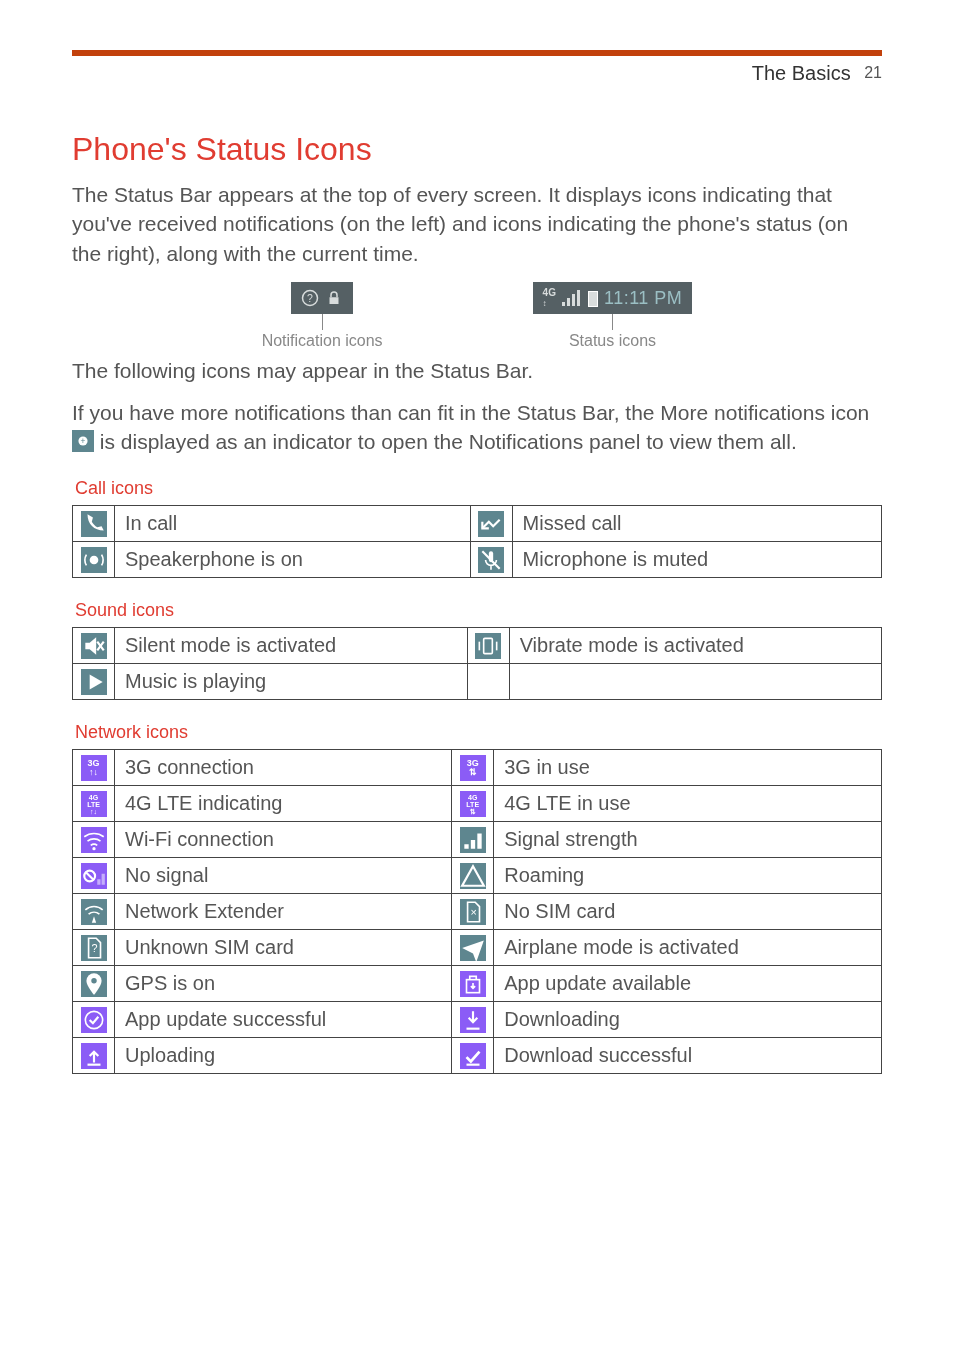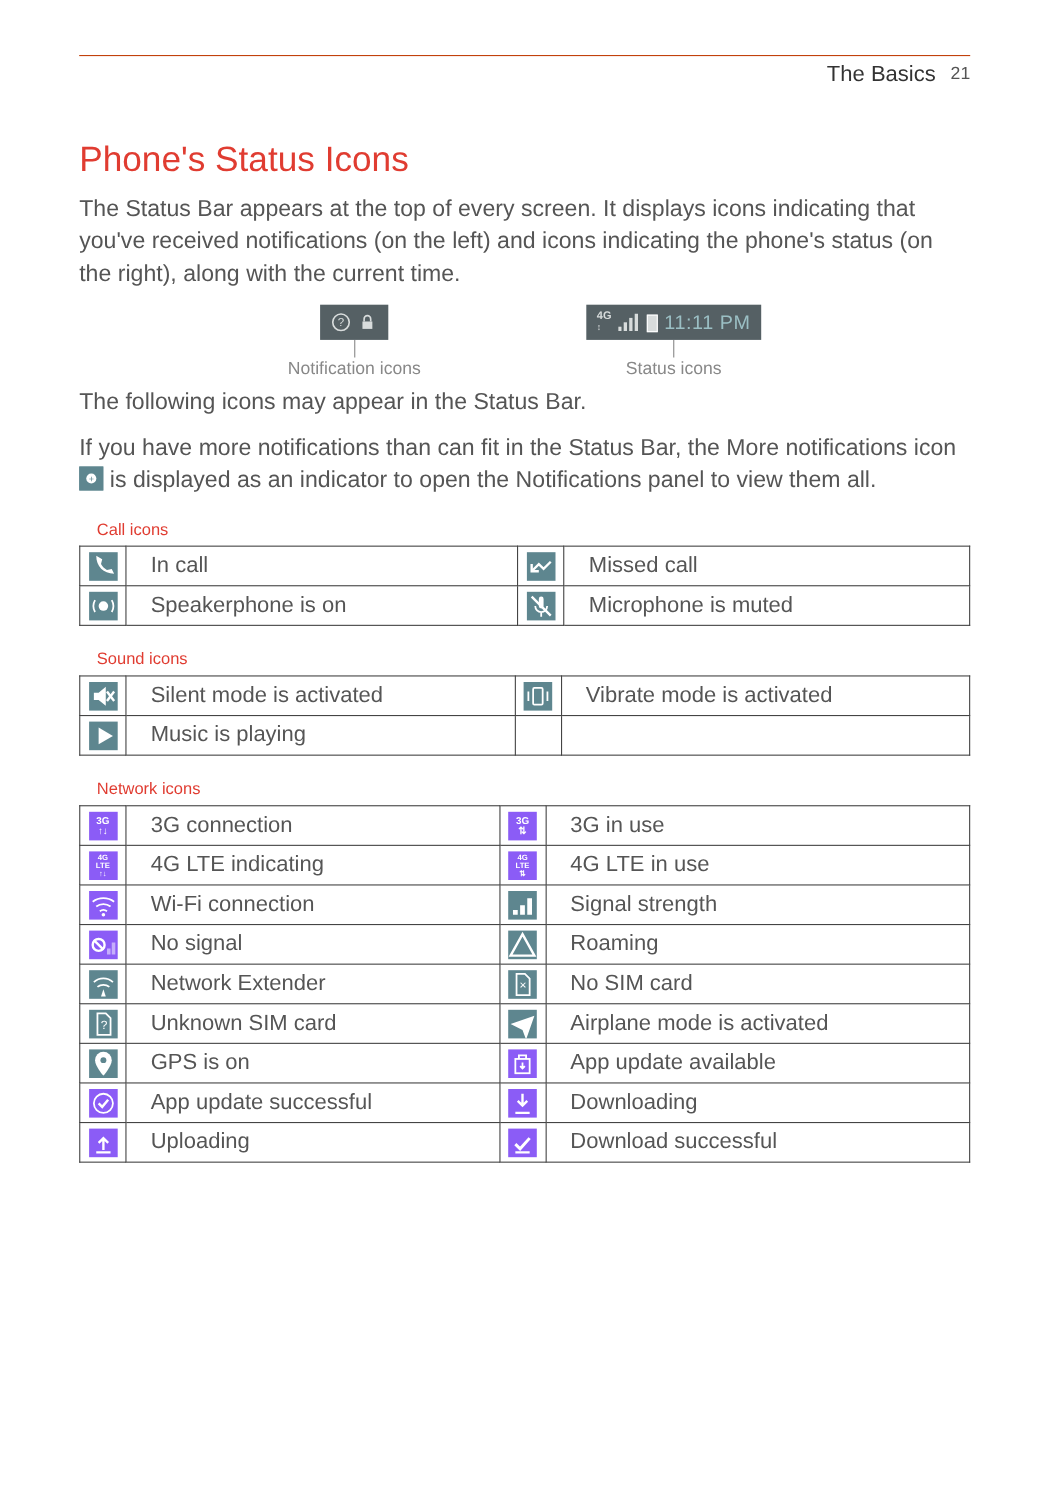--- a/index.html
+++ b/index.html
@@ -8,21 +8,21 @@
     padding: 0;
     font-family: "Helvetica Neue", Arial, sans-serif;
     color: #555;
     background: #fff;
     width: 954px;
   }
   .page {
     padding: 50px 72px 60px 72px;
   }
   .header-bar {
-    border-top: 1px solid #c2410c;
+    border-top: 6px solid #c2410c;
     padding-top: 6px;
     text-align: right;
     font-size: 20px;
     margin-bottom: 46px;
   }
   .header-bar .section-name { color: #333; font-weight: 400; }
   .header-bar .page-num { margin-left: 8px; font-size: 16px; position: relative; top: -2px; }
   h1.main-title {
     color: #e03c31;
     font-size: 32px;
@@ -62,33 +62,33 @@
     height: 22px;
     background: #5e868f;
     vertical-align: middle;
     position: relative;
     top: -2px;
   }
   .inline-icon svg { width: 100%; height: 100%; }
 
   h2.sub {
     color: #e03c31;
-    font-size: 15px;
-    margin: 22px 0 6px 16px;
+    font-size: 18px;
+    margin: 22px 0 6px 3px;
     font-weight: 500;
   }
 
   table.icon-table {
     width: 100%;
     border-collapse: collapse;
     font-size: 20px;
   }
   table.icon-table td {
     border: 1px solid #444;
-    padding: 6px 22px;
+    padding: 6px 10px;
     color: #555;
     vertical-align: middle;
   }
   table.icon-table td.ic {
     width: 42px;
     text-align: center;
     padding: 4px;
   }
   .cell-icon {
     display: inline-block;

